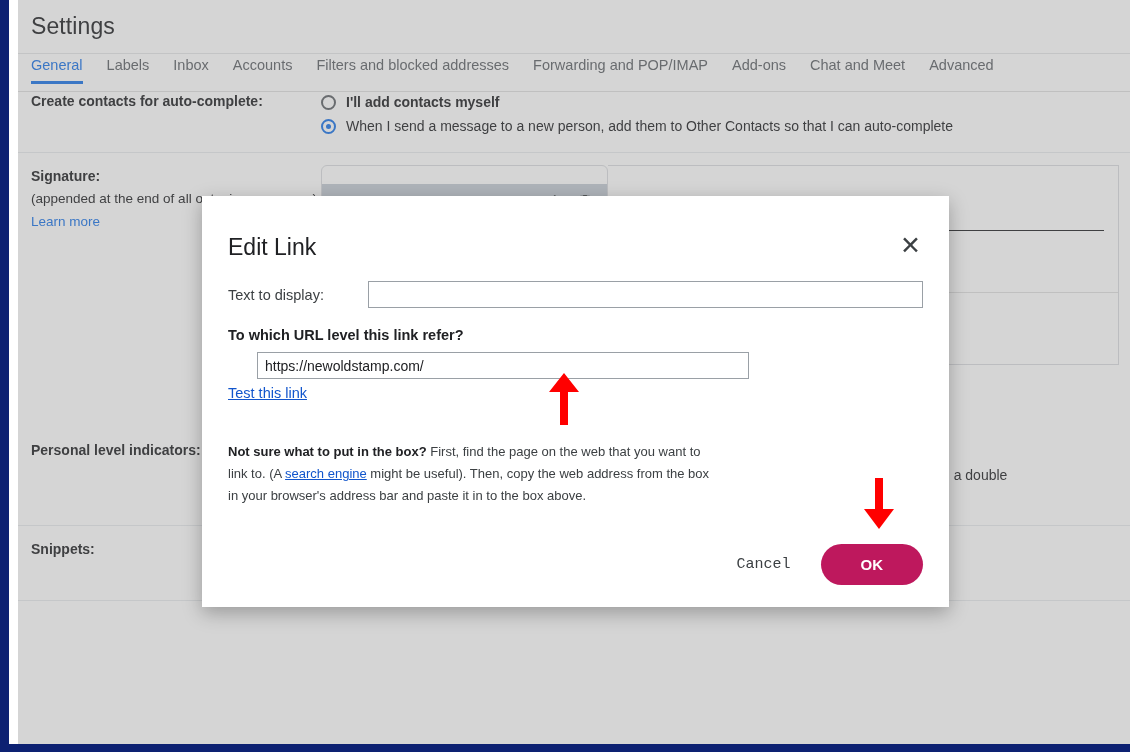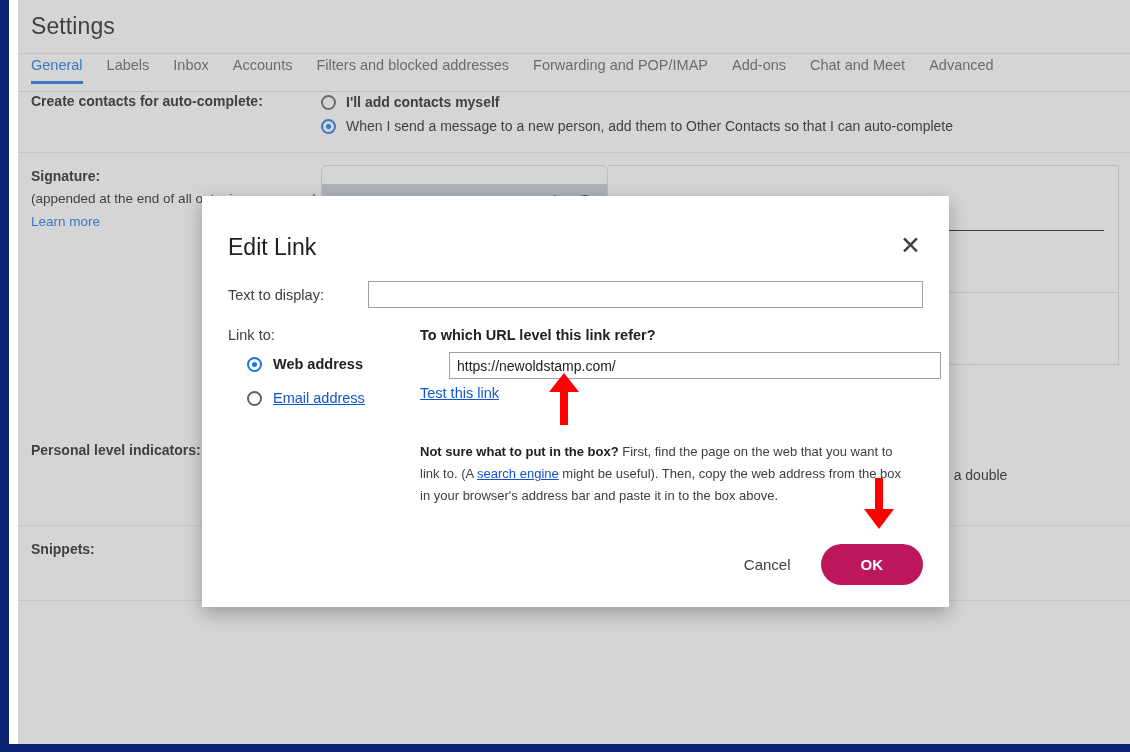--- a/index.html
+++ b/index.html
@@ -324,21 +324,21 @@
     align-items: center;
     gap: 20px;
   }
   .btn-cancel {
     background: none;
     border: none;
     font-size: 15px;
     color: #3c4043;
     cursor: pointer;
     padding: 8px 10px;
-    font-family: Liberation Sans, sans-serif;
+    font-family: Liberation Mono, monospace;
   }
   .btn-ok {
     background: #be185d;
     border: none;
     color: #fff;
     font-size: 15px;
     font-weight: bold;
     border-radius: 22px;
     padding: 12px 40px;
     cursor: pointer;
@@ -510,31 +510,20 @@
       <div class="close-x">✕</div>
     </div>
 
     <div class="modal-body">
       <div class="field-row">
         <div class="field-label">Text to display:</div>
         <input class="text-input" type="text" value="" style="">
       </div>
 
       <div class="link-to-row">
-        <div class="link-to-left">
-          <div class="link-to-caption">Link to:</div>
-          <div class="radio-opt bold">
-            <span class="radio-lg on"></span>
-            <span>Web address</span>
-          </div>
-          <div class="radio-opt">
-            <span class="radio-lg"></span>
-            <span class="link" style="text-decoration:underline;color:#1155cc;">Email address</span>
-          </div>
-        </div>
 
         <div class="link-to-right">
           <div class="url-caption">To which URL level this link refer?</div>
           <input class="url-input" type="text" value="https://newoldstamp.com/" style="">
           <div><span class="test-link">Test this link</span></div>
 
           <div class="helptext">
             <b>Not sure what to put in the box?</b><span> First, find the page on the web that you want to link to. (A </span><a>search engine</a><span> might be useful). Then, copy the web address from the box in your browser's address bar and paste it in to the box above.</span>
           </div>
         </div>

